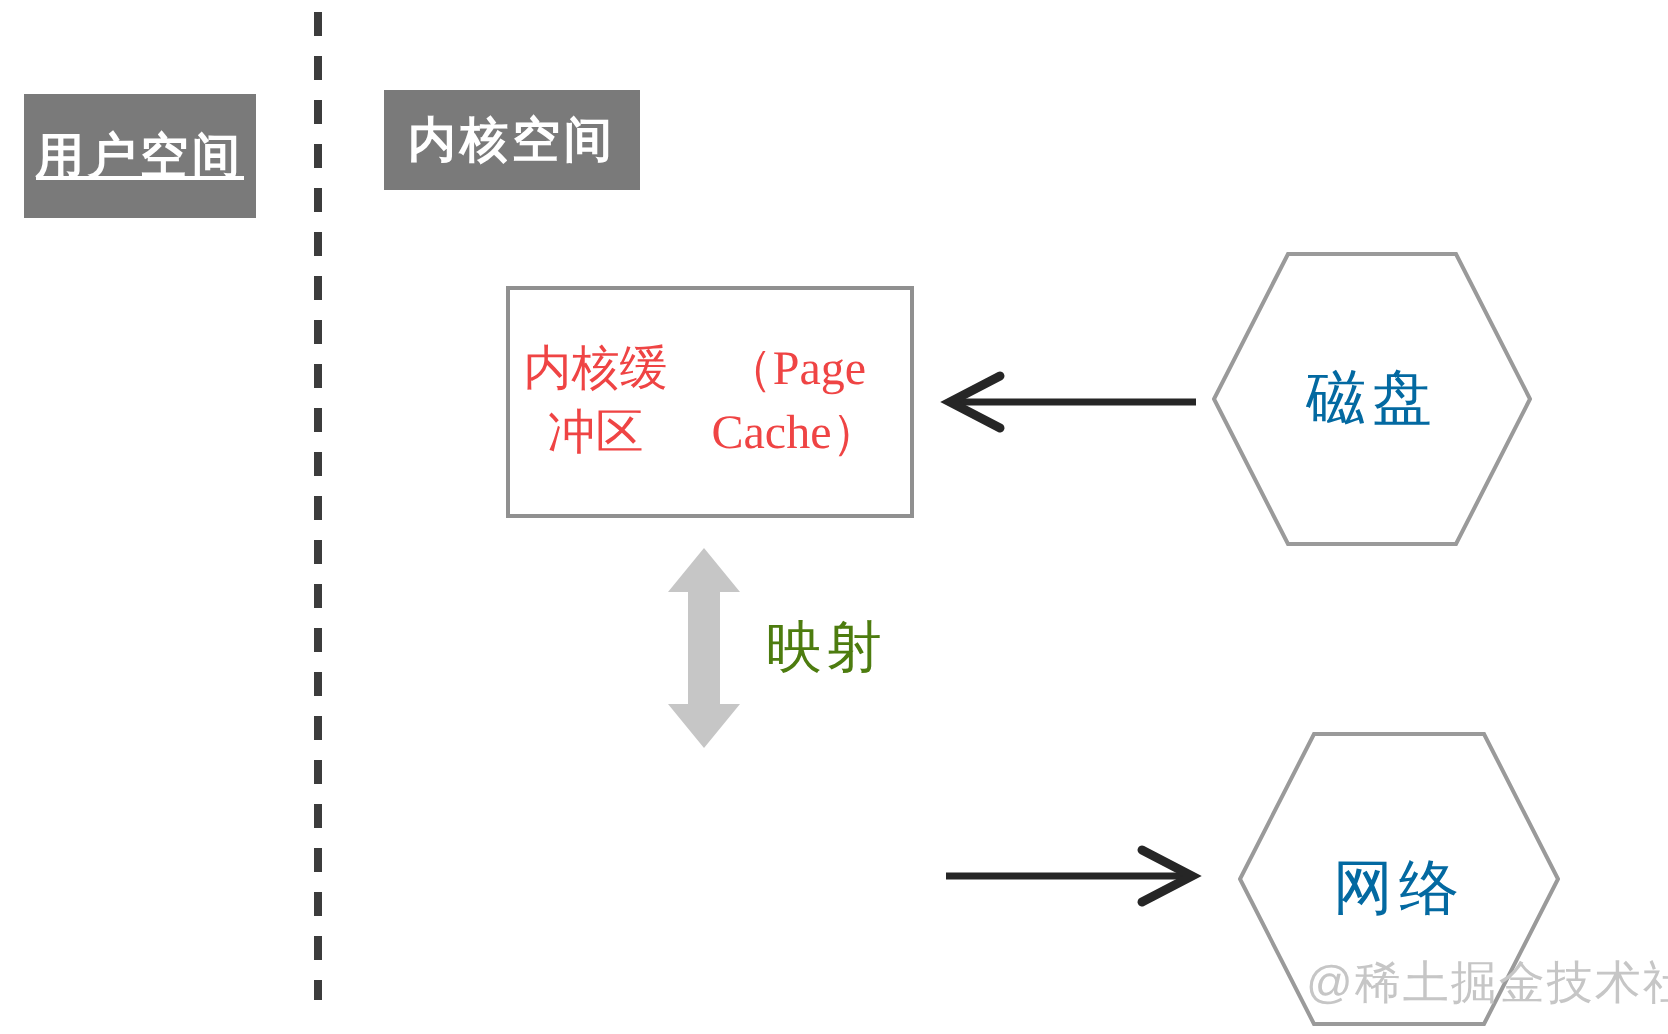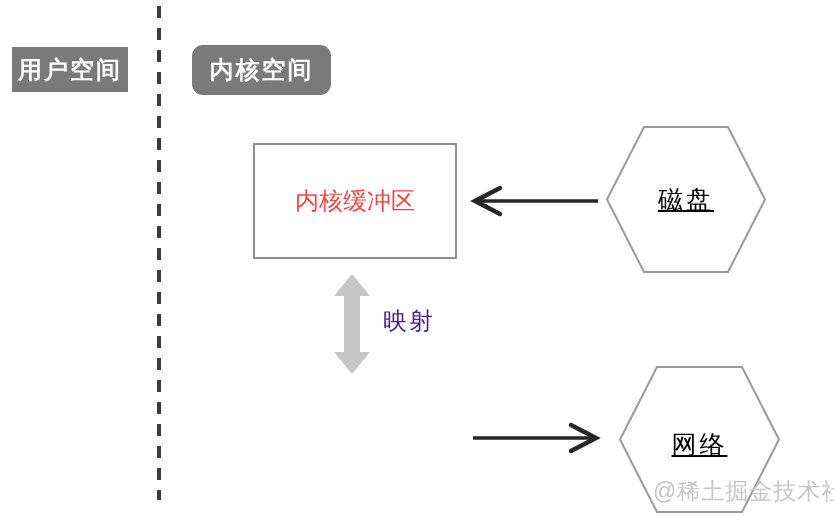--- a/index.html
+++ b/index.html
@@ -25,22 +25,22 @@
     background: #7a7a7a;
     color: #ffffff;
     font-family: "Liberation Sans", sans-serif;
     font-weight: bold;
     font-size: 24px;
     letter-spacing: 2px;
     display: flex;
     align-items: center;
     justify-content: center;
   }
-  .region-label.user { left: 12px; top: 47px; width: 116px; height: 45px; }
-  .region-label.kernel { left: 192px; top: 45px; width: 139px; height: 50px; border-radius: 11px; }
+  .region-label.user { left: 12px; top: 47px; width: 116px; height: 62px; text-decoration: underline; }
+  .region-label.kernel { left: 192px; top: 45px; width: 128px; height: 50px; }
 
   
   .node-box {
     position: absolute;
     width: 200px;
     height: 112px;
     background: #ffffff;
     border: 2px solid #909090;
     display: flex;
     flex-direction: row;
@@ -57,33 +57,32 @@
   
   .hex-node { position: absolute; }
   .hex-node.disk { left: 606px; top: 126px; width: 160px; height: 147px; }
   .hex-node.network { left: 619px; top: 366px; width: 161px; height: 156px; }
   .hex-node .hex-label {
     position: absolute;
     left: 0; top: 0; right: 0; bottom: 0;
     display: flex;
     align-items: center;
     justify-content: center;
-    font-size: 25px;
+    font-size: 30px;
     letter-spacing: 3px;
-    color: #000000;
-    text-decoration: underline;
+    color: #0369a1;
   }
 
   
   .edge-label {
     position: absolute;
     left: 383px; top: 305px;
-    font-size: 24px;
+    font-size: 28px;
     letter-spacing: 2px;
-    color: #4c1d95;
+    color: #4d7c0f;
   }
 
   
   .watermark {
     position: absolute;
     left: 653px; top: 476px;
     font-size: 23px;
     color: #c6c6c6;
     letter-spacing: 1px;
     white-space: nowrap;
@@ -102,20 +101,21 @@
 
   <div class="region-label user">
     <span>用户空间</span>
   </div>
   <div class="region-label kernel">
     <span>内核空间</span>
   </div>
 
   <div class="node-box page-cache">
     <span>内核缓冲区</span>
+    <span>（Page Cache）</span>
   </div>
 
 
   <div class="hex-node disk">
     <svg width="160" height="147" viewBox="0 0 160 147">
       <polygon points="38,1 122,1 159,73.5 122,146 38,146 1,73.5" fill="#ffffff" stroke="#9a9a9a" stroke-width="2"></polygon>
     </svg>
     <div class="hex-label">磁盘</div>
   </div>
 

